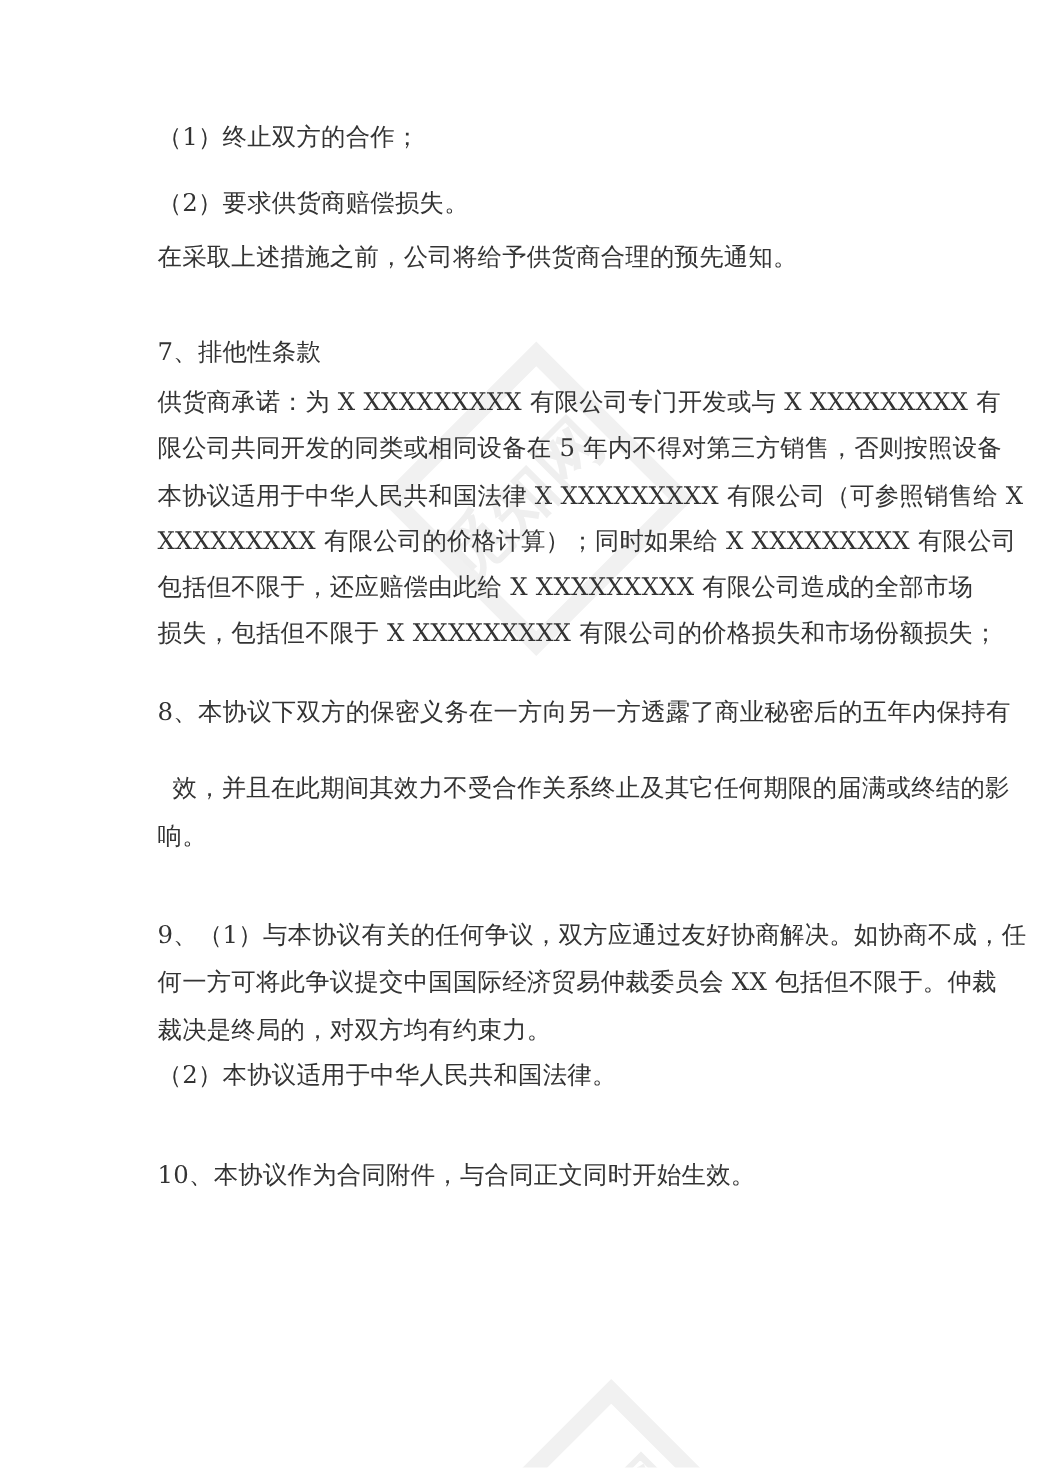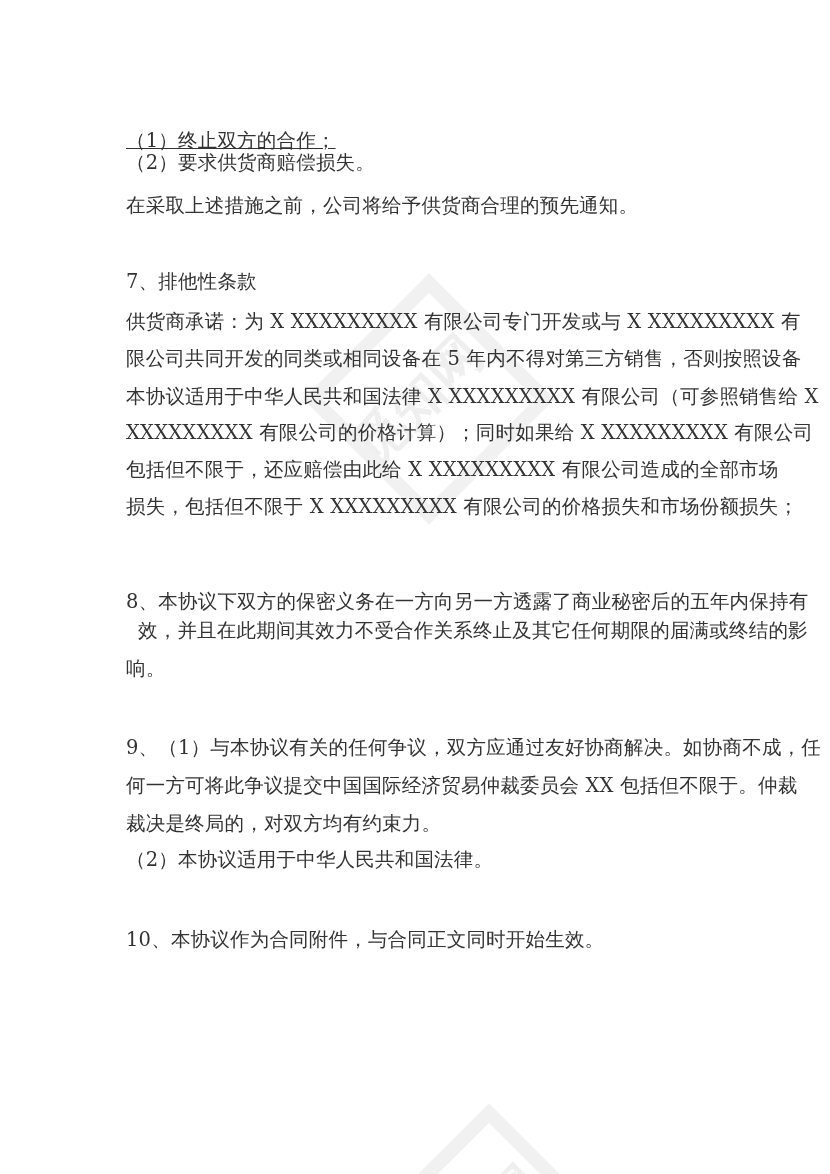--- a/index.html
+++ b/index.html
@@ -63,31 +63,31 @@
   <div class="watermark" style="left:300px; top:270px; width:260px; height:260px;">
     <div class="wm-diamond" style="left:40px; top:40px; width:150px; height:150px;"></div>
     <div class="wm-glyph" style="left:40px; top:95px; font-size:52px;">觅知网</div>
   </div>
   <div class="watermark" style="left:360px; top:1100px; width:260px; height:260px;">
     <div class="wm-diamond" style="left:40px; top:40px; width:150px; height:150px;"></div>
     <div class="wm-glyph" style="left:40px; top:95px; font-size:52px;">觅知网</div>
   </div>
 
   <div id="lines">
-      <div class="line" style="top: 129px; text-decoration: underline;">（1）终止双方的合作；</div>
+      <div class="line" style="top: 98px;">（1）终止双方的合作；</div>
       <div class="line" style="top: 151px;">（2）要求供货商赔偿损失。</div>
       <div class="line" style="top: 194px;">在采取上述措施之前，公司将给予供货商合理的预先通知。</div>
       <div class="line" style="top: 270px;">7、排他性条款</div>
       <div class="line justify" style="top: 310px;">供货商承诺：为 X XXXXXXXXX  有限公司专门开发或与 X XXXXXXXXX  有</div>
       <div class="line justify" style="top: 347px;">限公司共同开发的同类或相同设备在 5 年内不得对第三方销售，否则按照设备</div>
       <div class="line justify" style="top: 385px;">本协议适用于中华人民共和国法律 X XXXXXXXXX  有限公司（可参照销售给 X</div>
       <div class="line justify" style="top: 421px;">XXXXXXXXX  有限公司的价格计算）；同时如果给 X XXXXXXXXX  有限公司</div>
       <div class="line justify" style="top: 458px;">包括但不限于，还应赔偿由此给 X XXXXXXXXX  有限公司造成的全部市场</div>
       <div class="line" style="top: 495px; text-align: right;">损失，包括但不限于 X XXXXXXXXX  有限公司的价格损失和市场份额损失；</div>
-      <div class="line justify" style="top: 590px;">8、本协议下双方的保密义务在一方向另一方透露了商业秘密后的五年内保持有</div>
+      <div class="line justify" style="top: 558px;">8、本协议下双方的保密义务在一方向另一方透露了商业秘密后的五年内保持有</div>
       <div class="line justify" style="top: 619px; margin-left: 12px;">效，并且在此期间其效力不受合作关系终止及其它任何期限的届满或终结的影</div>
       <div class="line" style="top: 657px;">响。</div>
       <div class="line justify" style="top: 736px;">9、（1）与本协议有关的任何争议，双方应通过友好协商解决。如协商不成，任</div>
       <div class="line justify" style="top: 774px;">何一方可将此争议提交中国国际经济贸易仲裁委员会 XX 包括但不限于。仲裁</div>
       <div class="line" style="top: 812px;">裁决是终局的，对双方均有约束力。</div>
       <div class="line" style="top: 848px;">（2）本协议适用于中华人民共和国法律。</div>
       <div class="line" style="top: 928px;">10、本协议作为合同附件，与合同正文同时开始生效。</div>
     </div>
 </div>
 

